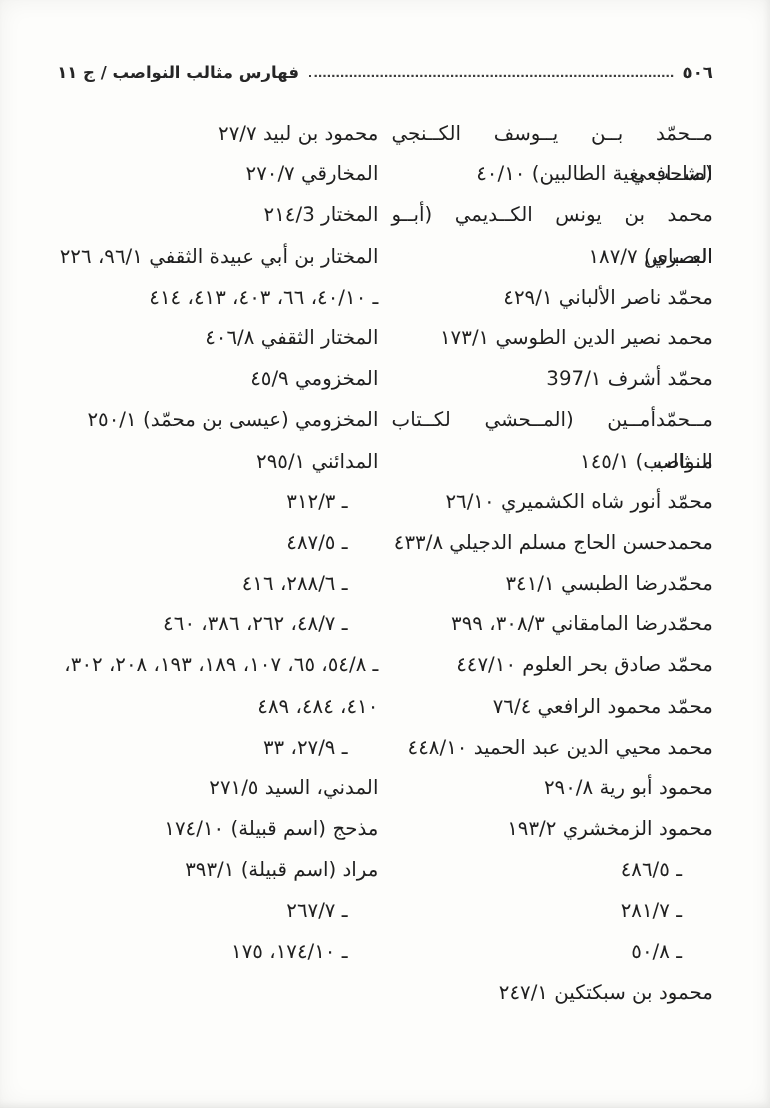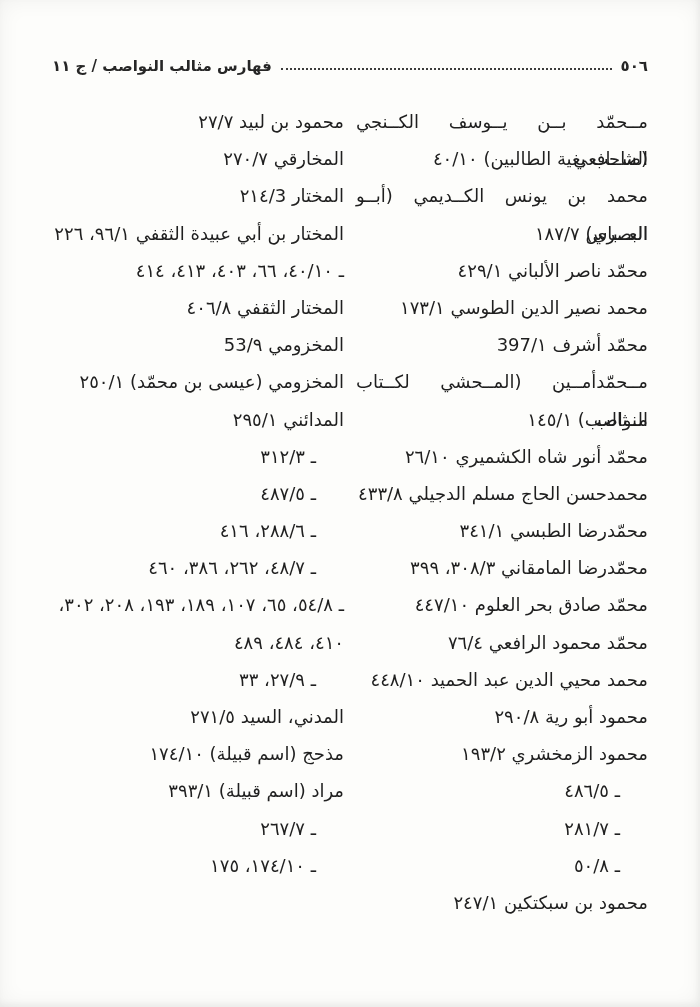--- a/index.html
+++ b/index.html
@@ -97,21 +97,21 @@
         <div class="row indent">ـ ٥٠/٨</div>
         <div class="row">محمود بن سبكتكين ٢٤٧/١</div>
       </div>
     <div class="col" id="col-left">
         <div class="row">محمود بن لبيد ٢٧/٧</div>
         <div class="row">المخارقي ٢٧٠/٧</div>
         <div class="row">المختار ٢١٤/3</div>
         <div class="row">المختار بن أبي عبيدة الثقفي ٩٦/١، ٢٢٦</div>
         <div class="row">ـ ٤٠/١٠، ٦٦، ٤٠٣، ٤١٣، ٤١٤</div>
         <div class="row">المختار الثقفي ٤٠٦/٨</div>
-        <div class="row">المخزومي 53/٩</div>
+        <div class="row">المخزومي ٤٥/٩</div>
         <div class="row">المخزومي (عيسى بن محمّد) ٢٥٠/١</div>
         <div class="row">المدائني ٢٩٥/١</div>
         <div class="row indent">ـ ٣١٢/٣</div>
         <div class="row indent">ـ ٤٨٧/٥</div>
         <div class="row indent">ـ ٢٨٨/٦، ٤١٦</div>
         <div class="row indent">ـ ٤٨/٧، ٢٦٢، ٣٨٦، ٤٦٠</div>
         <div class="row">ـ ٥٤/٨، ٦٥، ١٠٧، ١٨٩، ١٩٣، ٢٠٨، ٣٠٢،</div>
         <div class="row">٤١٠، ٤٨٤، ٤٨٩</div>
         <div class="row indent">ـ ٢٧/٩، ٣٣</div>
         <div class="row">المدني، السيد ٢٧١/٥</div>

